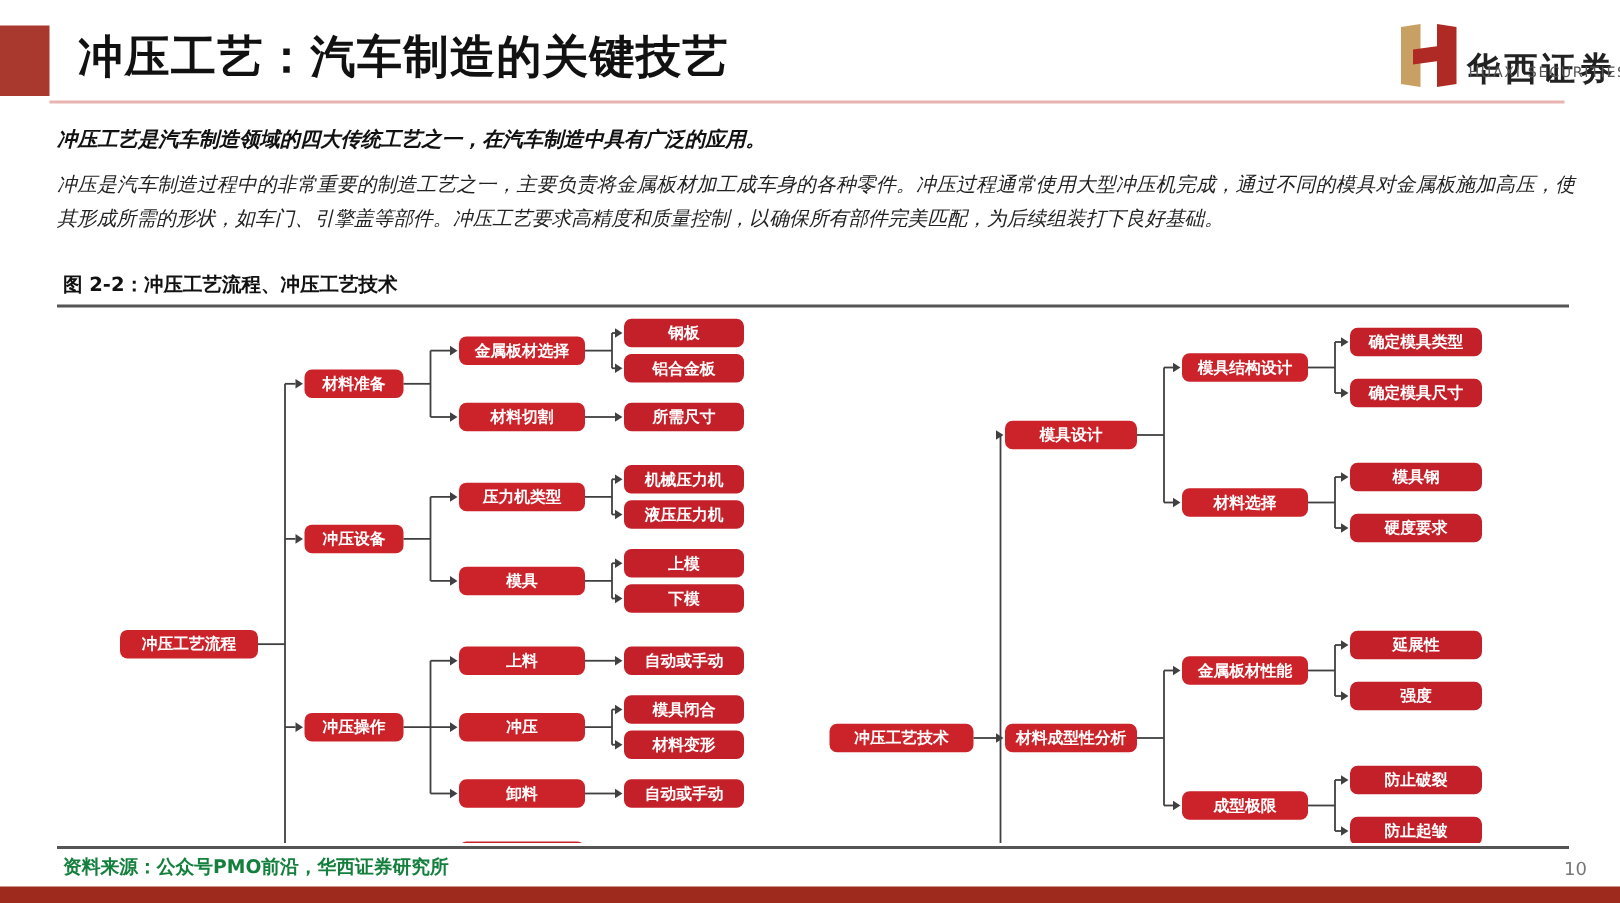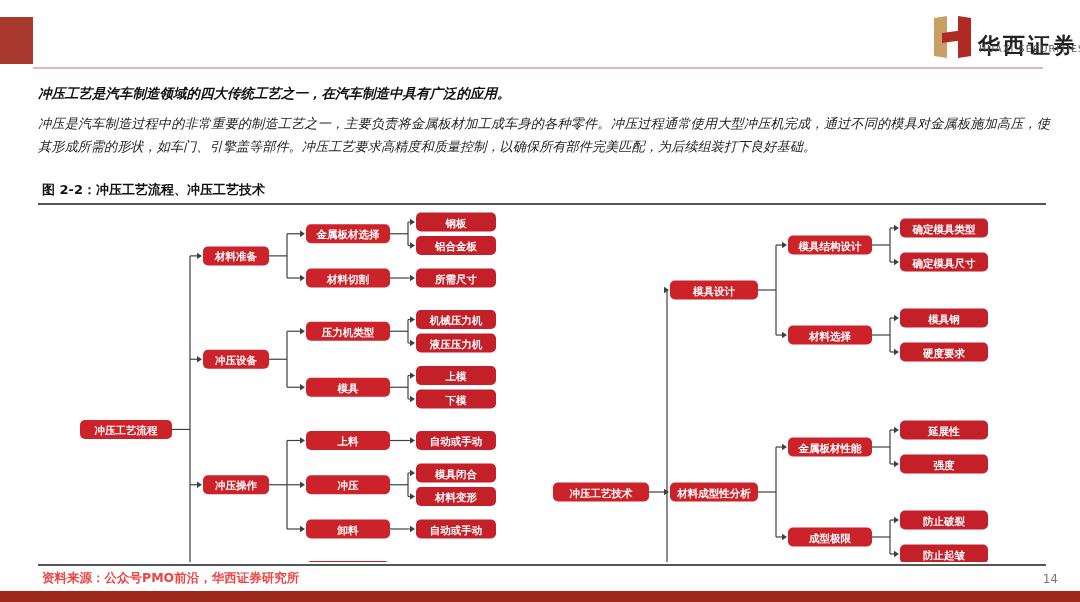--- a/index.html
+++ b/index.html
@@ -40,33 +40,34 @@
   .diagram{position:absolute;left:38px;top:206px;width:1008px;height:356px;}
   .diagram svg{display:block;}
   .nodetext{
     font-family:"DejaVu Sans","Liberation Sans",sans-serif;
     font-weight:bold;fill:#ffffff;
     text-anchor:middle;dominant-baseline:central;
   }
   
   .source{
     position:absolute;left:42px;top:570px;
-    font-size:12.5px;font-weight:bold;color:#ef4444;white-space:nowrap;
+    font-size:12.5px;font-weight:bold;color:#15803d;white-space:nowrap;
   }
   .page-no{
     position:absolute;right:22px;top:572px;
     font-size:12px;color:#777;
   }
   .bottom-strip{position:absolute;left:0;bottom:0;width:1080px;height:11px;background:#9e2a1e;}
 </style>
 </head>
 <body>
 
 <div class="header">
   <div class="accent-bar"></div>
+  <div class="slide-title">冲压工艺：汽车制造的关键技艺</div>
   <div class="title-rule"></div>
   <div class="logo">
     <svg class="logo-mark" viewBox="0 0 38 42">
       <path d="M0 2 L13 0 L13 42 L0 40 Z" fill="#c8a063"></path>
       <path d="M24 0 L37 2 L37 40 L24 42 Z" fill="#b02a25"></path>
       <path d="M8 17 L30 14 L30 24 L8 27 Z" fill="#b02a25"></path>
     </svg>
     <div class="logo-cn">华西证券</div>
     <div class="logo-en">HUAXI SECURITIES</div>
   </div>
@@ -402,14 +403,14 @@
       <path d="M852,516 L852,550" stroke="#404040" stroke-width="1.2" fill="none"></path>
       <path d="M852,516 L856,516" stroke="#404040" stroke-width="1.2" fill="none"></path>
       <path d="M856,512.8 L861,516 L856,519.2 Z" fill="#404040"></path>
       <path d="M852,550 L856,550" stroke="#404040" stroke-width="1.2" fill="none"></path>
       <path d="M856,546.8 L861,550 L856,553.2 Z" fill="#404040"></path>
     </svg>
 </div>
 <div class="fig-rule-bottom"></div>
 
 <div class="source">资料来源：公众号PMO前沿，华西证券研究所</div>
-<div class="page-no">14</div>
+<div class="page-no">10</div>
 <div class="bottom-strip"></div>
 
 </body></html>

